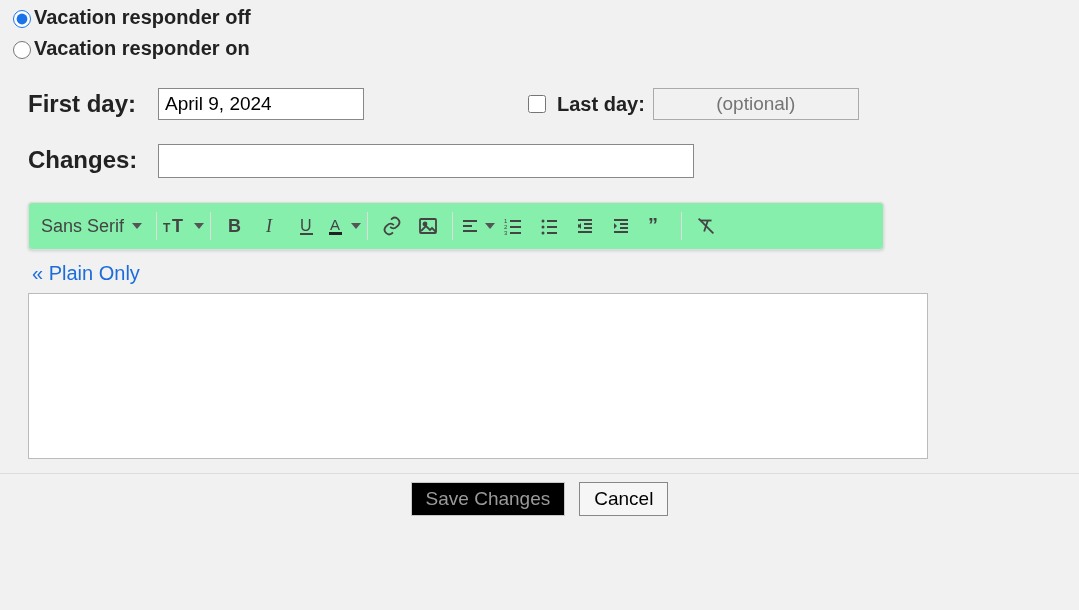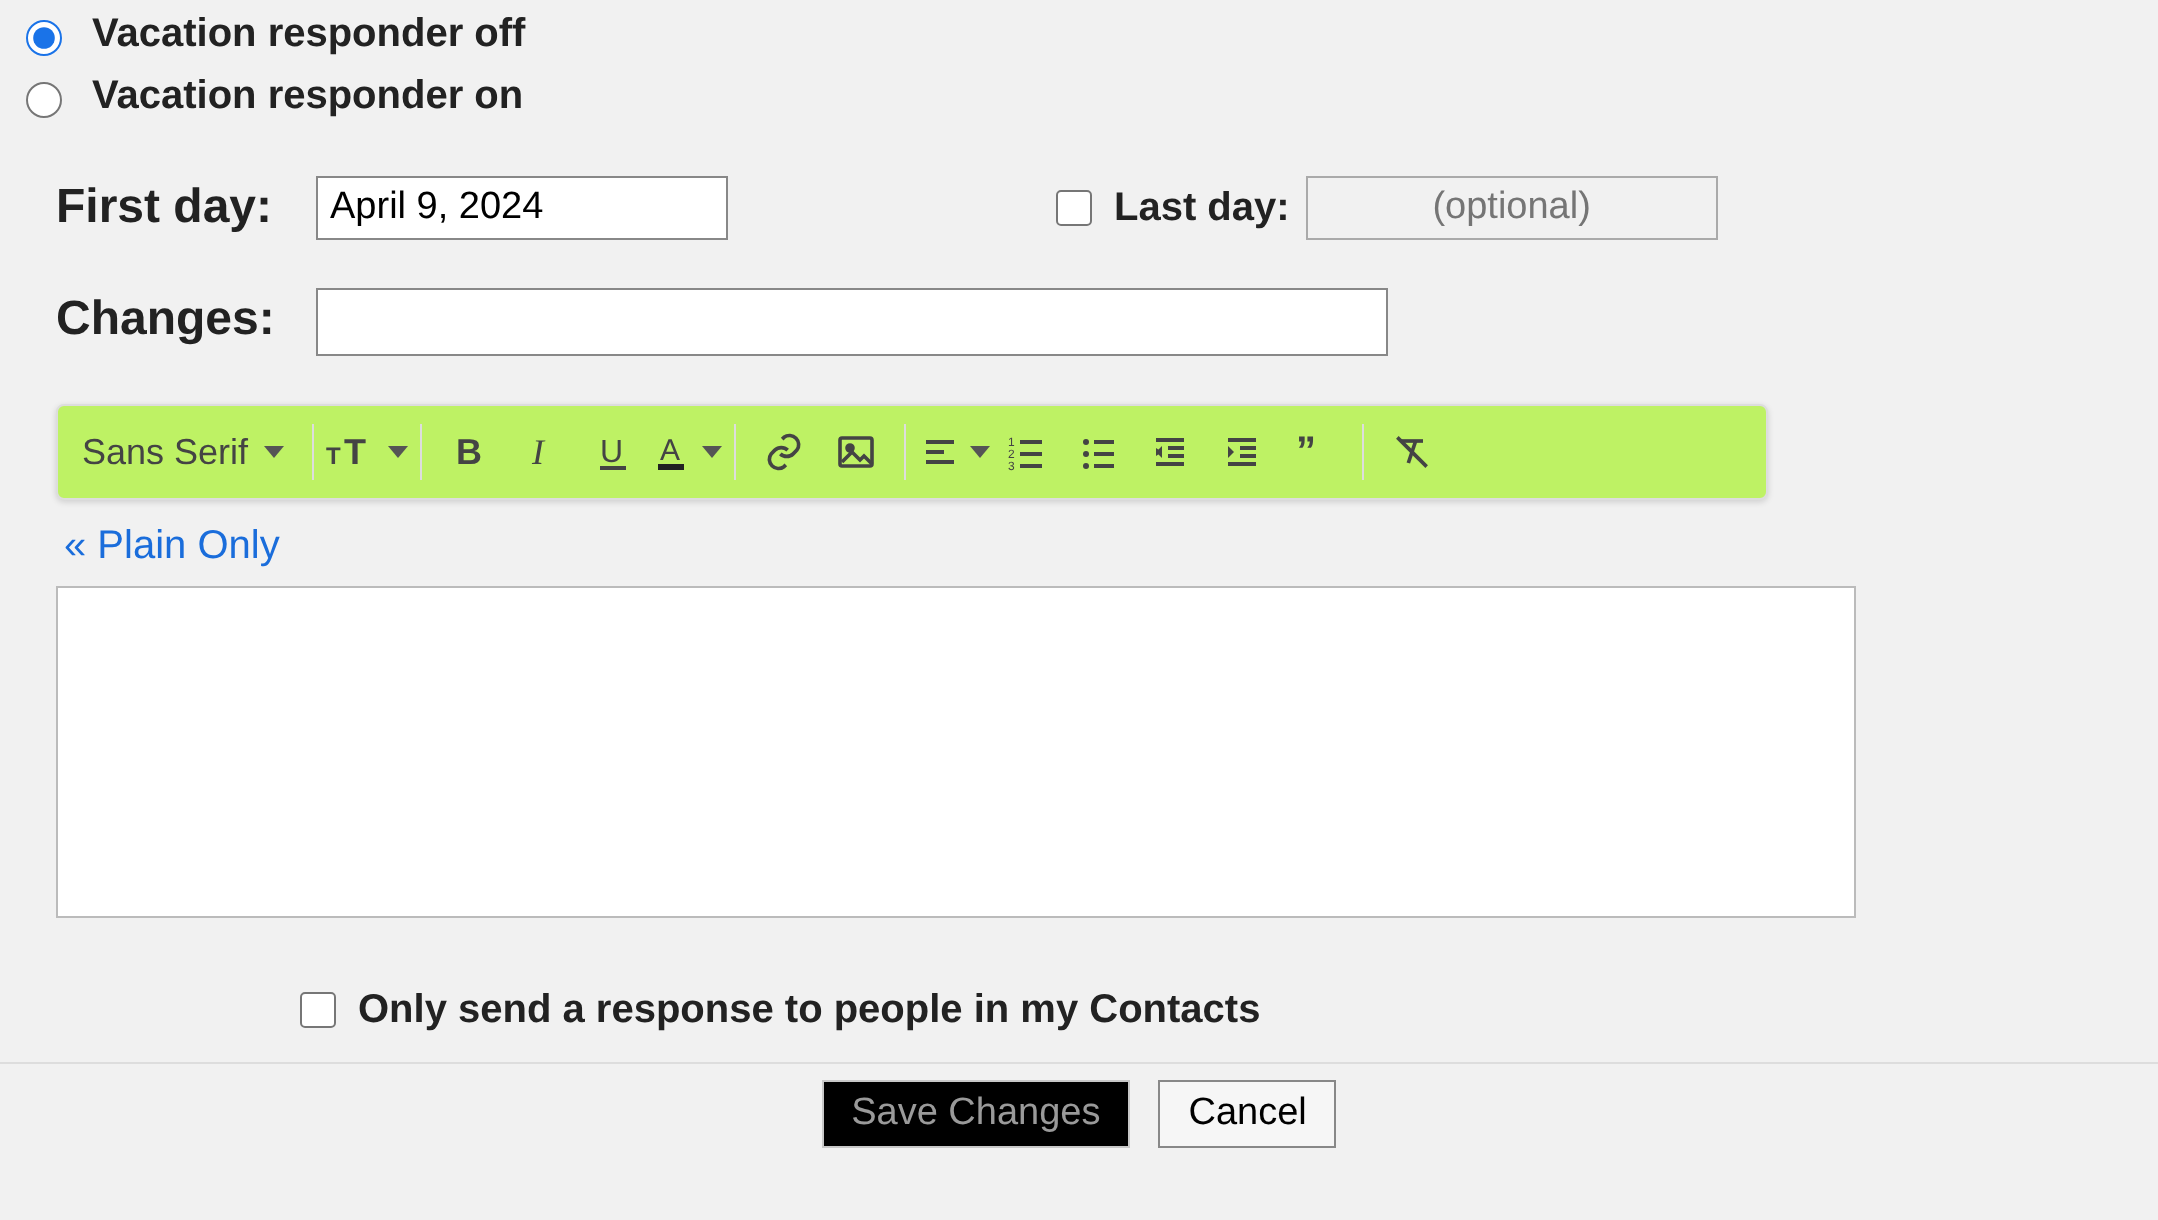--- a/index.html
+++ b/index.html
@@ -12,21 +12,20 @@
     width: 1079px;
     height: 610px;
     overflow: hidden;
   }
   .content {
     padding: 2px 8px 0 8px;
   }
   .radio-row {
     display: flex;
     align-items: center;
-    gap: 12px;
     margin: 4px 0 8px 0;
   }
   .radio-row input[type=radio]{
     width:18px; height:18px;
     accent-color:#1a73e8;
   }
   .radio-row label{
     font-size:20px;
     font-weight:600;
   }
@@ -87,21 +86,21 @@
     border:1px solid #888;
     background:#fff;
   }
   .msg-cell{
     display:flex;
     flex-direction:column;
   }
   .toolbar{
     display:flex;
     align-items:center;
-    background:#bef264;
+    background:#86efac;
     border:1px solid #ddd;
     border-radius:4px;
     height:48px;
     padding:0 8px;
     gap:0;
     width:856px;
     box-shadow:0 1px 3px rgba(0,0,0,0.15);
   }
   .tb-sep{
     width:1px;
@@ -342,23 +341,19 @@
       </div>
 
       <a class="plain-link">« Plain Only</a>
 
       <div class="editor" contenteditable="true" style=""></div>
 
     </div>
 
   </div>
 
-  <div class="contacts-row">
-    <input type="checkbox" style="">
-    <label>Only send a response to people in my Contacts</label>
-  </div>
 
 </div>
 
 <div class="footer">
   <button class="btn disabled" disabled="">Save Changes</button>
   <button class="btn">Cancel</button>
 </div>
 
 </body></html>

